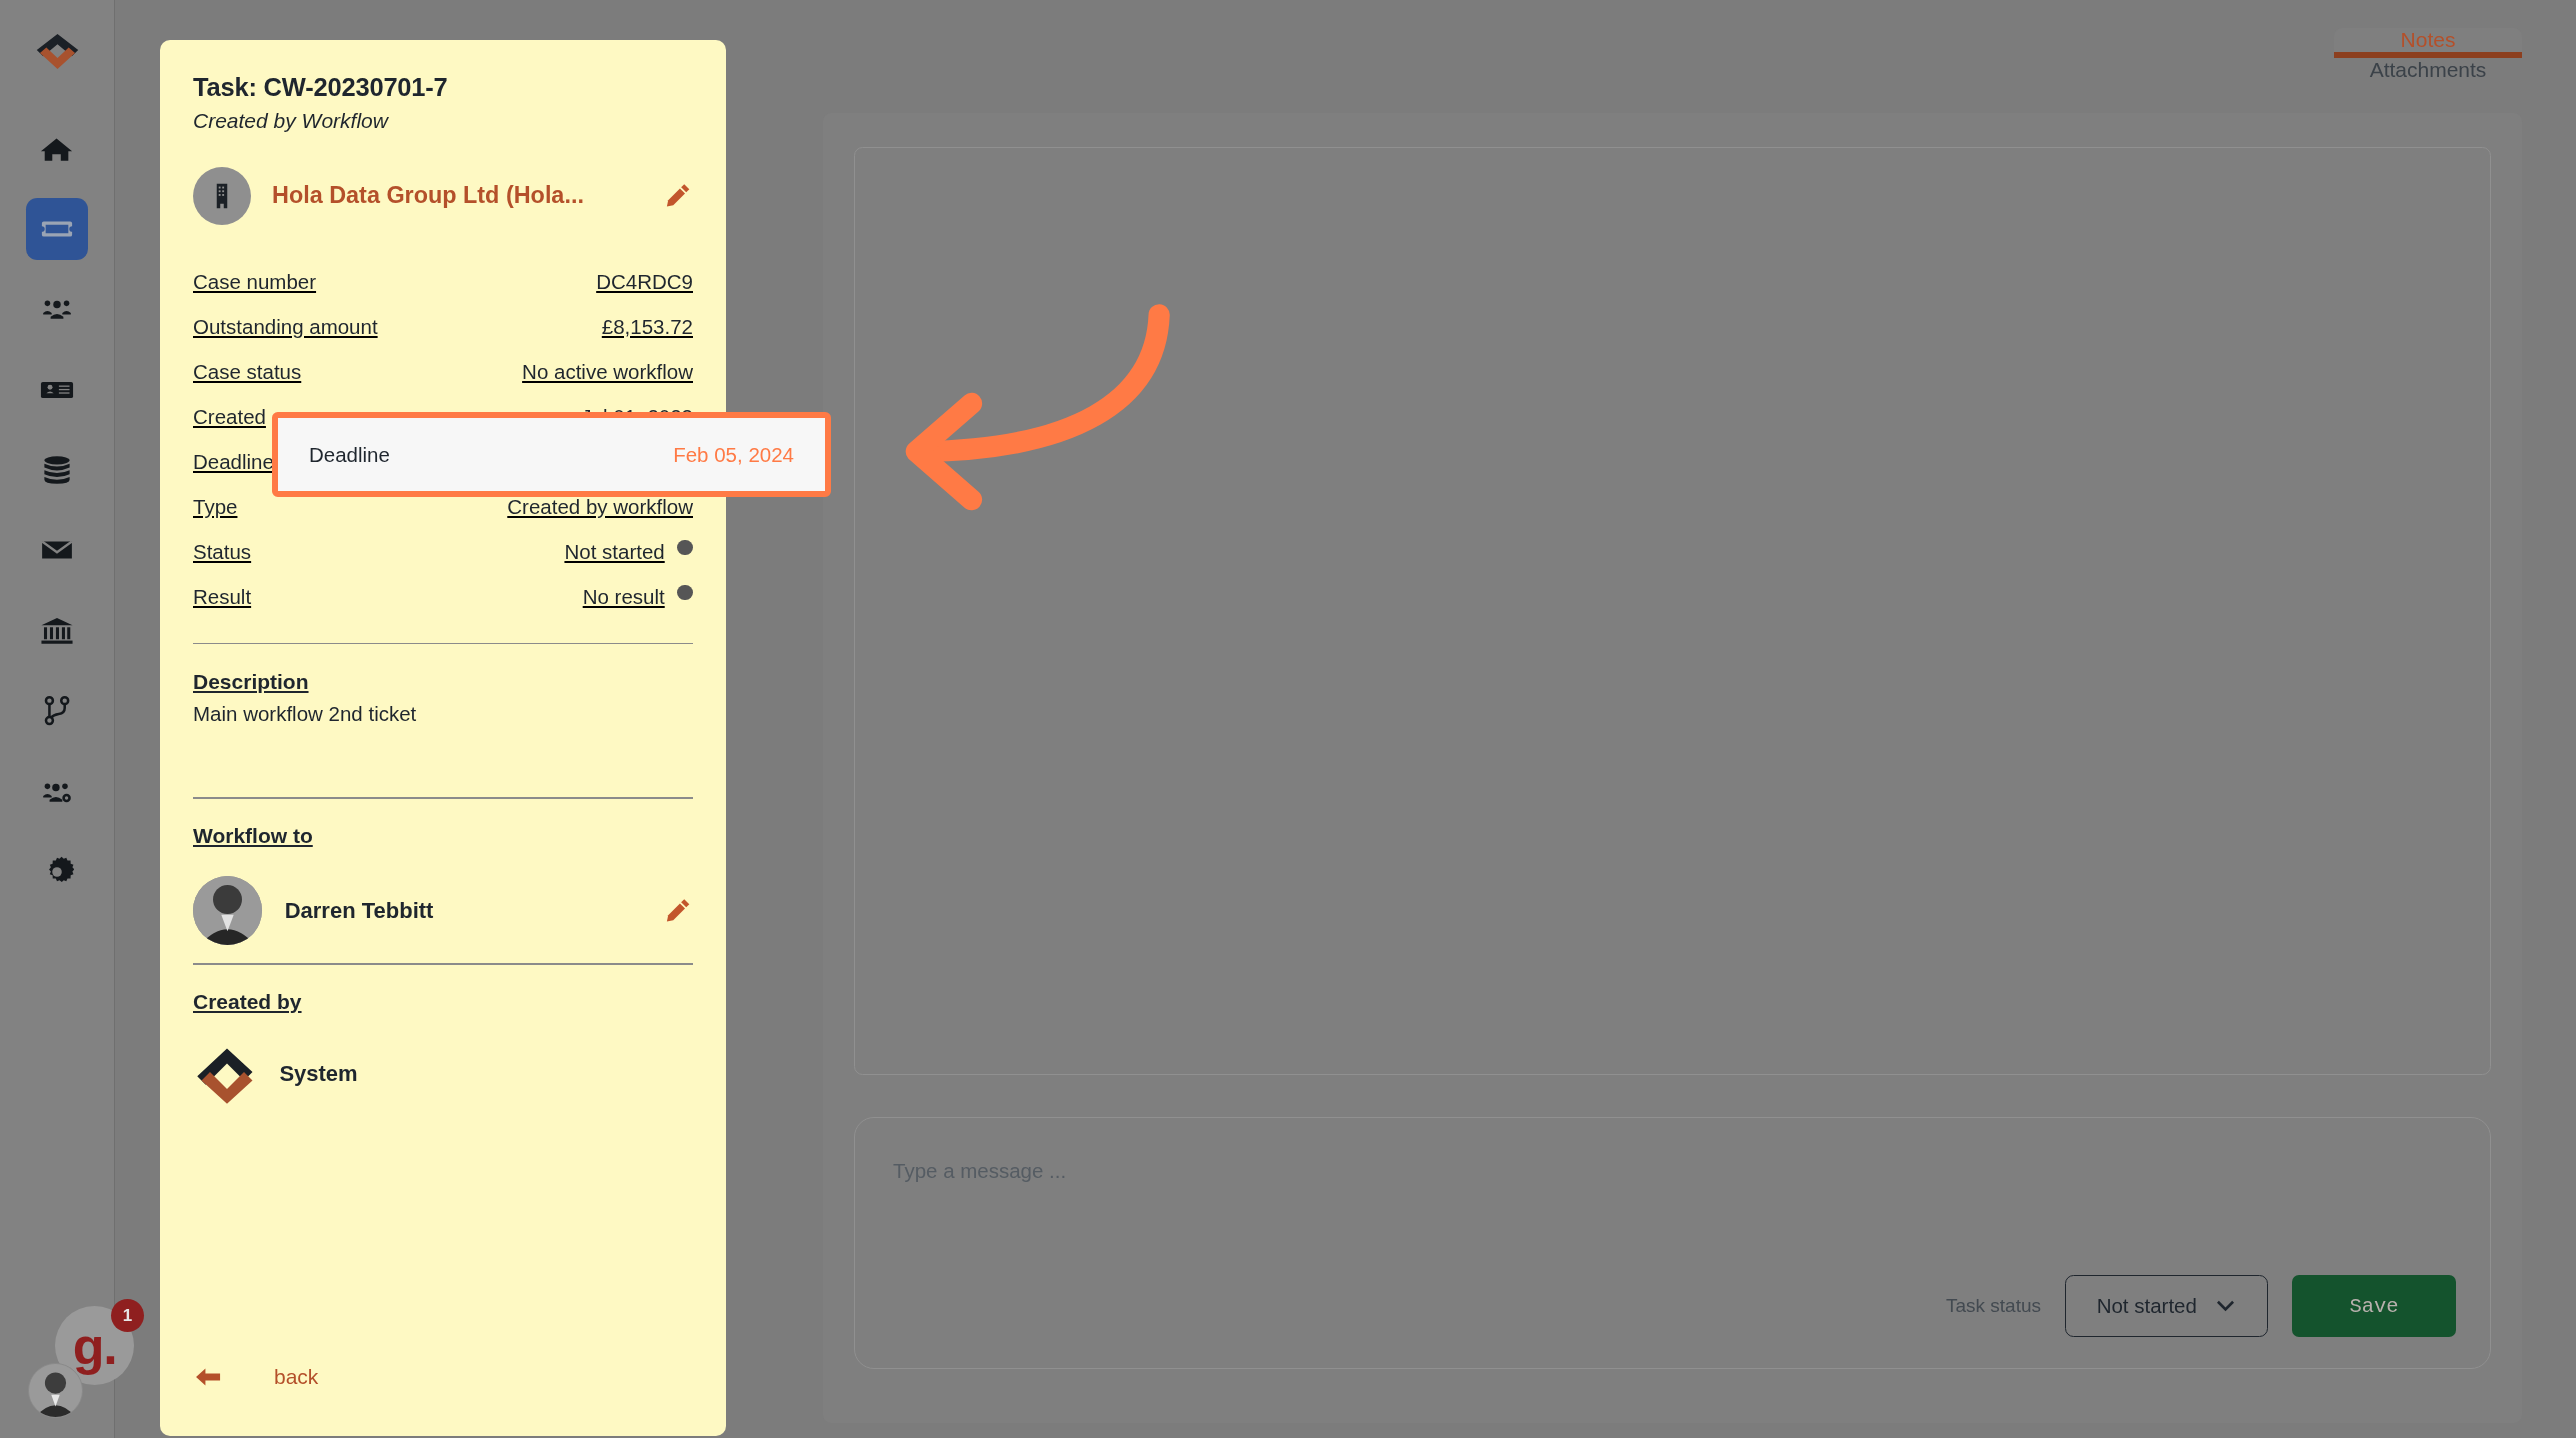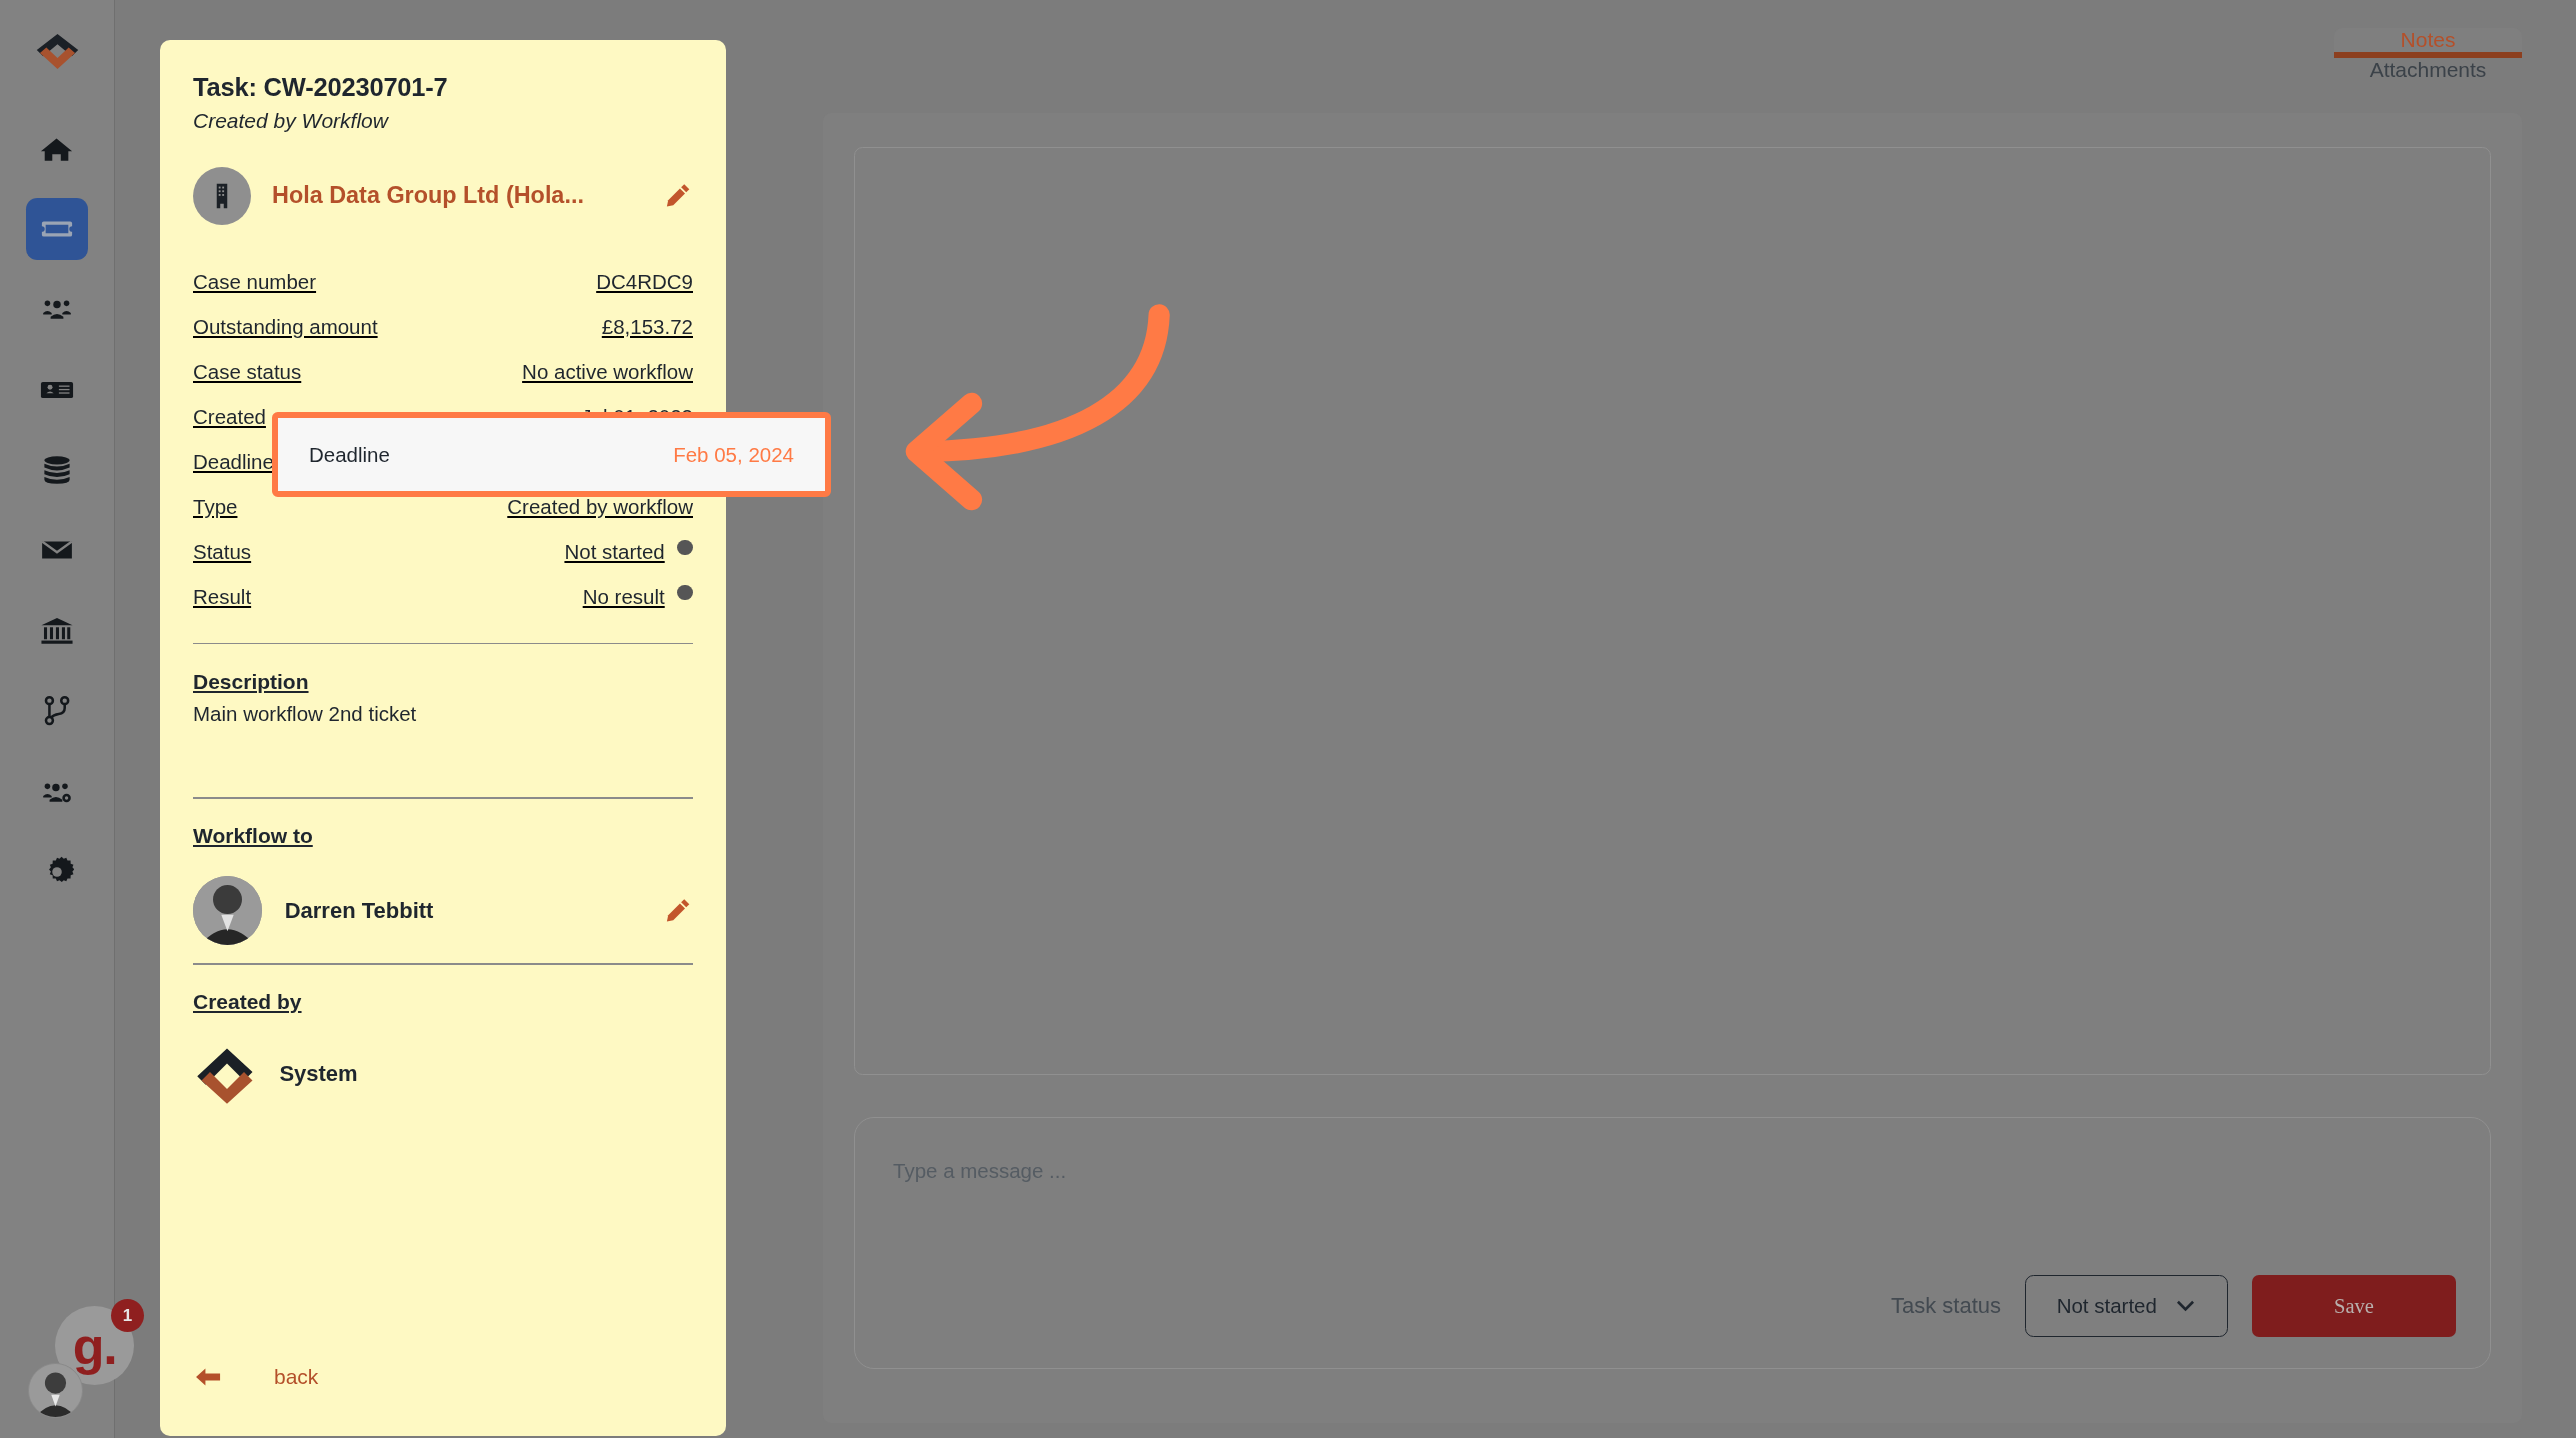--- a/index.html
+++ b/index.html
@@ -309,44 +309,44 @@
   .compose-input::placeholder { color: #555c63; }
 
   .compose-actions {
     position: absolute;
     right: 34px; bottom: 31px;
     display: flex;
     align-items: center;
     gap: 24px;
   }
   .ts-label {
-    font-size: 22px;
+    font-size: 19px;
     color: #434a51;
   }
   .ts-select {
     width: 203px; height: 62px;
     border: 1.4px solid #1f262e;
     border-radius: 8.5px;
     background: transparent;
     display: flex;
     align-items: center;
     justify-content: center;
     gap: 18.4px;
     font-size: 20.5px;
     color: #1f262e;
     cursor: pointer;
   }
   .ts-select svg { width: 21px; height: 21px; fill: #1f262e; }
   .save-btn {
-    width: 204px; height: 62px;
+    width: 164px; height: 62px;
     border: 0;
     border-radius: 7px;
-    background: #7f1d1d;
+    background: #14532d;
     color: #b8b0ad;
-    font-family: Liberation Serif, serif;
+    font-family: Liberation Mono, monospace;
     font-size: 20.5px;
     cursor: pointer;
   }
 
   
   .hl-box {
     position: absolute;
     left: 157px; top: 412px;
     width: 559px; height: 85px;
     background: #f7f7f7;

